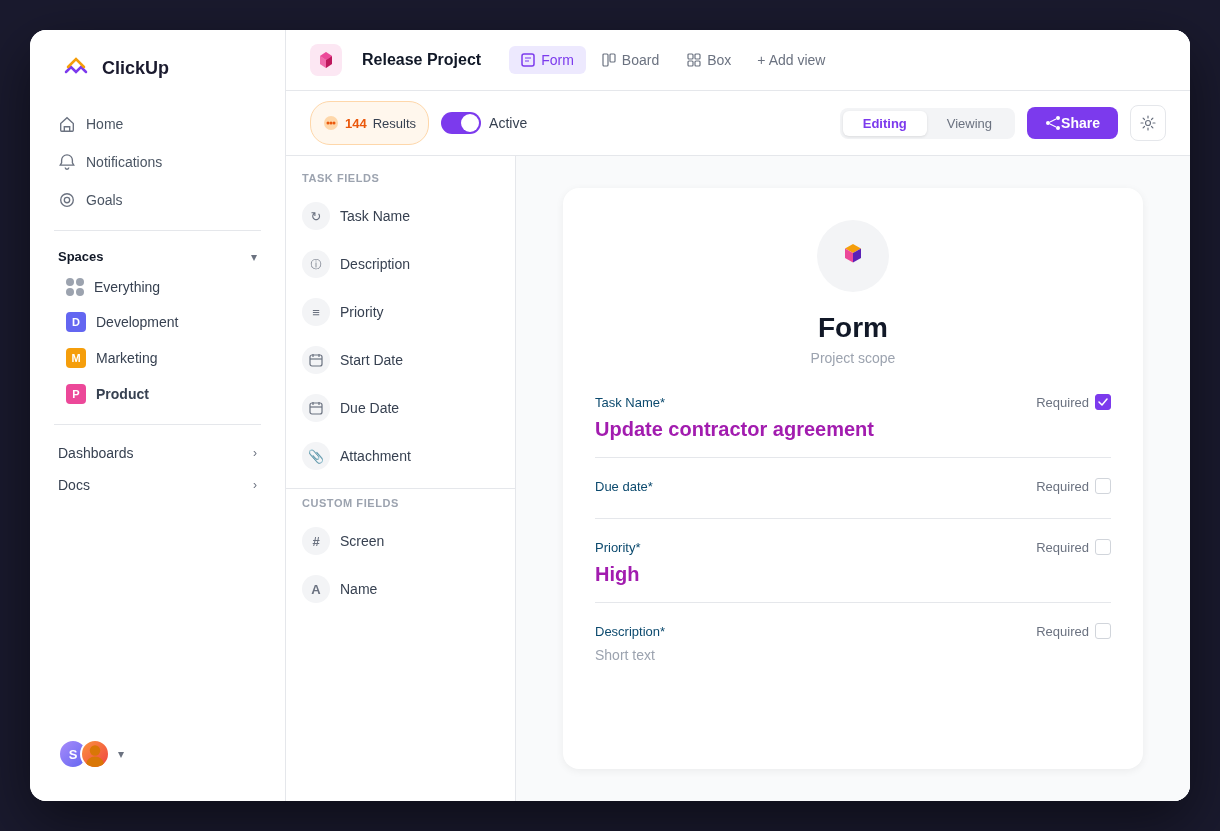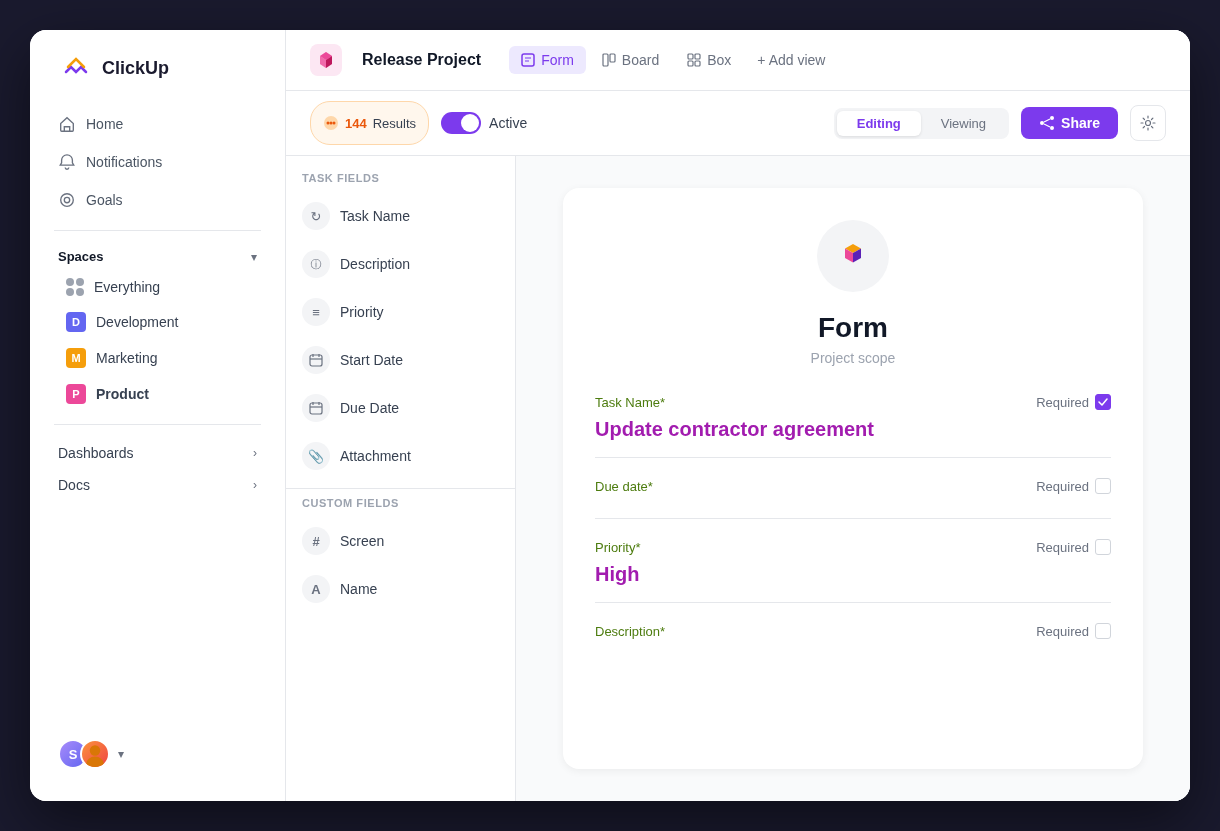--- a/index.html
+++ b/index.html
@@ -252,21 +252,21 @@
     }
     .edit-view-btn.active {
       background: #fff;
       color: #7c3aed;
       font-weight: 600;
       box-shadow: 0 1px 3px rgba(0,0,0,0.1);
     }
     .share-btn {
       display: flex;
       align-items: center;
-      gap: 6px;
+      gap: 0;
       background: #7c3aed;
       color: #fff;
       border: none;
       padding: 8px 18px;
       border-radius: 8px;
       font-size: 14px;
       font-weight: 600;
       cursor: pointer;
     }
     .settings-btn {
@@ -378,21 +378,21 @@
       padding-bottom: 16px;
     }
     .form-field-header {
       display: flex;
       justify-content: space-between;
       align-items: center;
       margin-bottom: 8px;
     }
     .form-field-label {
       font-size: 13px;
-      color: #4d7c0f;
+      color: #0c4a6e;
     }
     .form-field-required {
       display: flex;
       align-items: center;
       gap: 6px;
       font-size: 13px;
       color: #6b7280;
     }
     .required-checkbox {
       width: 16px;
@@ -738,18 +738,19 @@
           </div>
 
           <div class="form-field-group" style="border-bottom:none;">
             <div class="form-field-header">
               <span class="form-field-label">Description*</span>
               <div class="form-field-required">
                 <span>Required</span>
                 <div class="required-checkbox"></div>
               </div>
             </div>
+            <div class="form-field-placeholder">Short text</div>
           </div>
         </div>
       </div>
     </div>
   </div>
 </div>
 
 </body></html>

